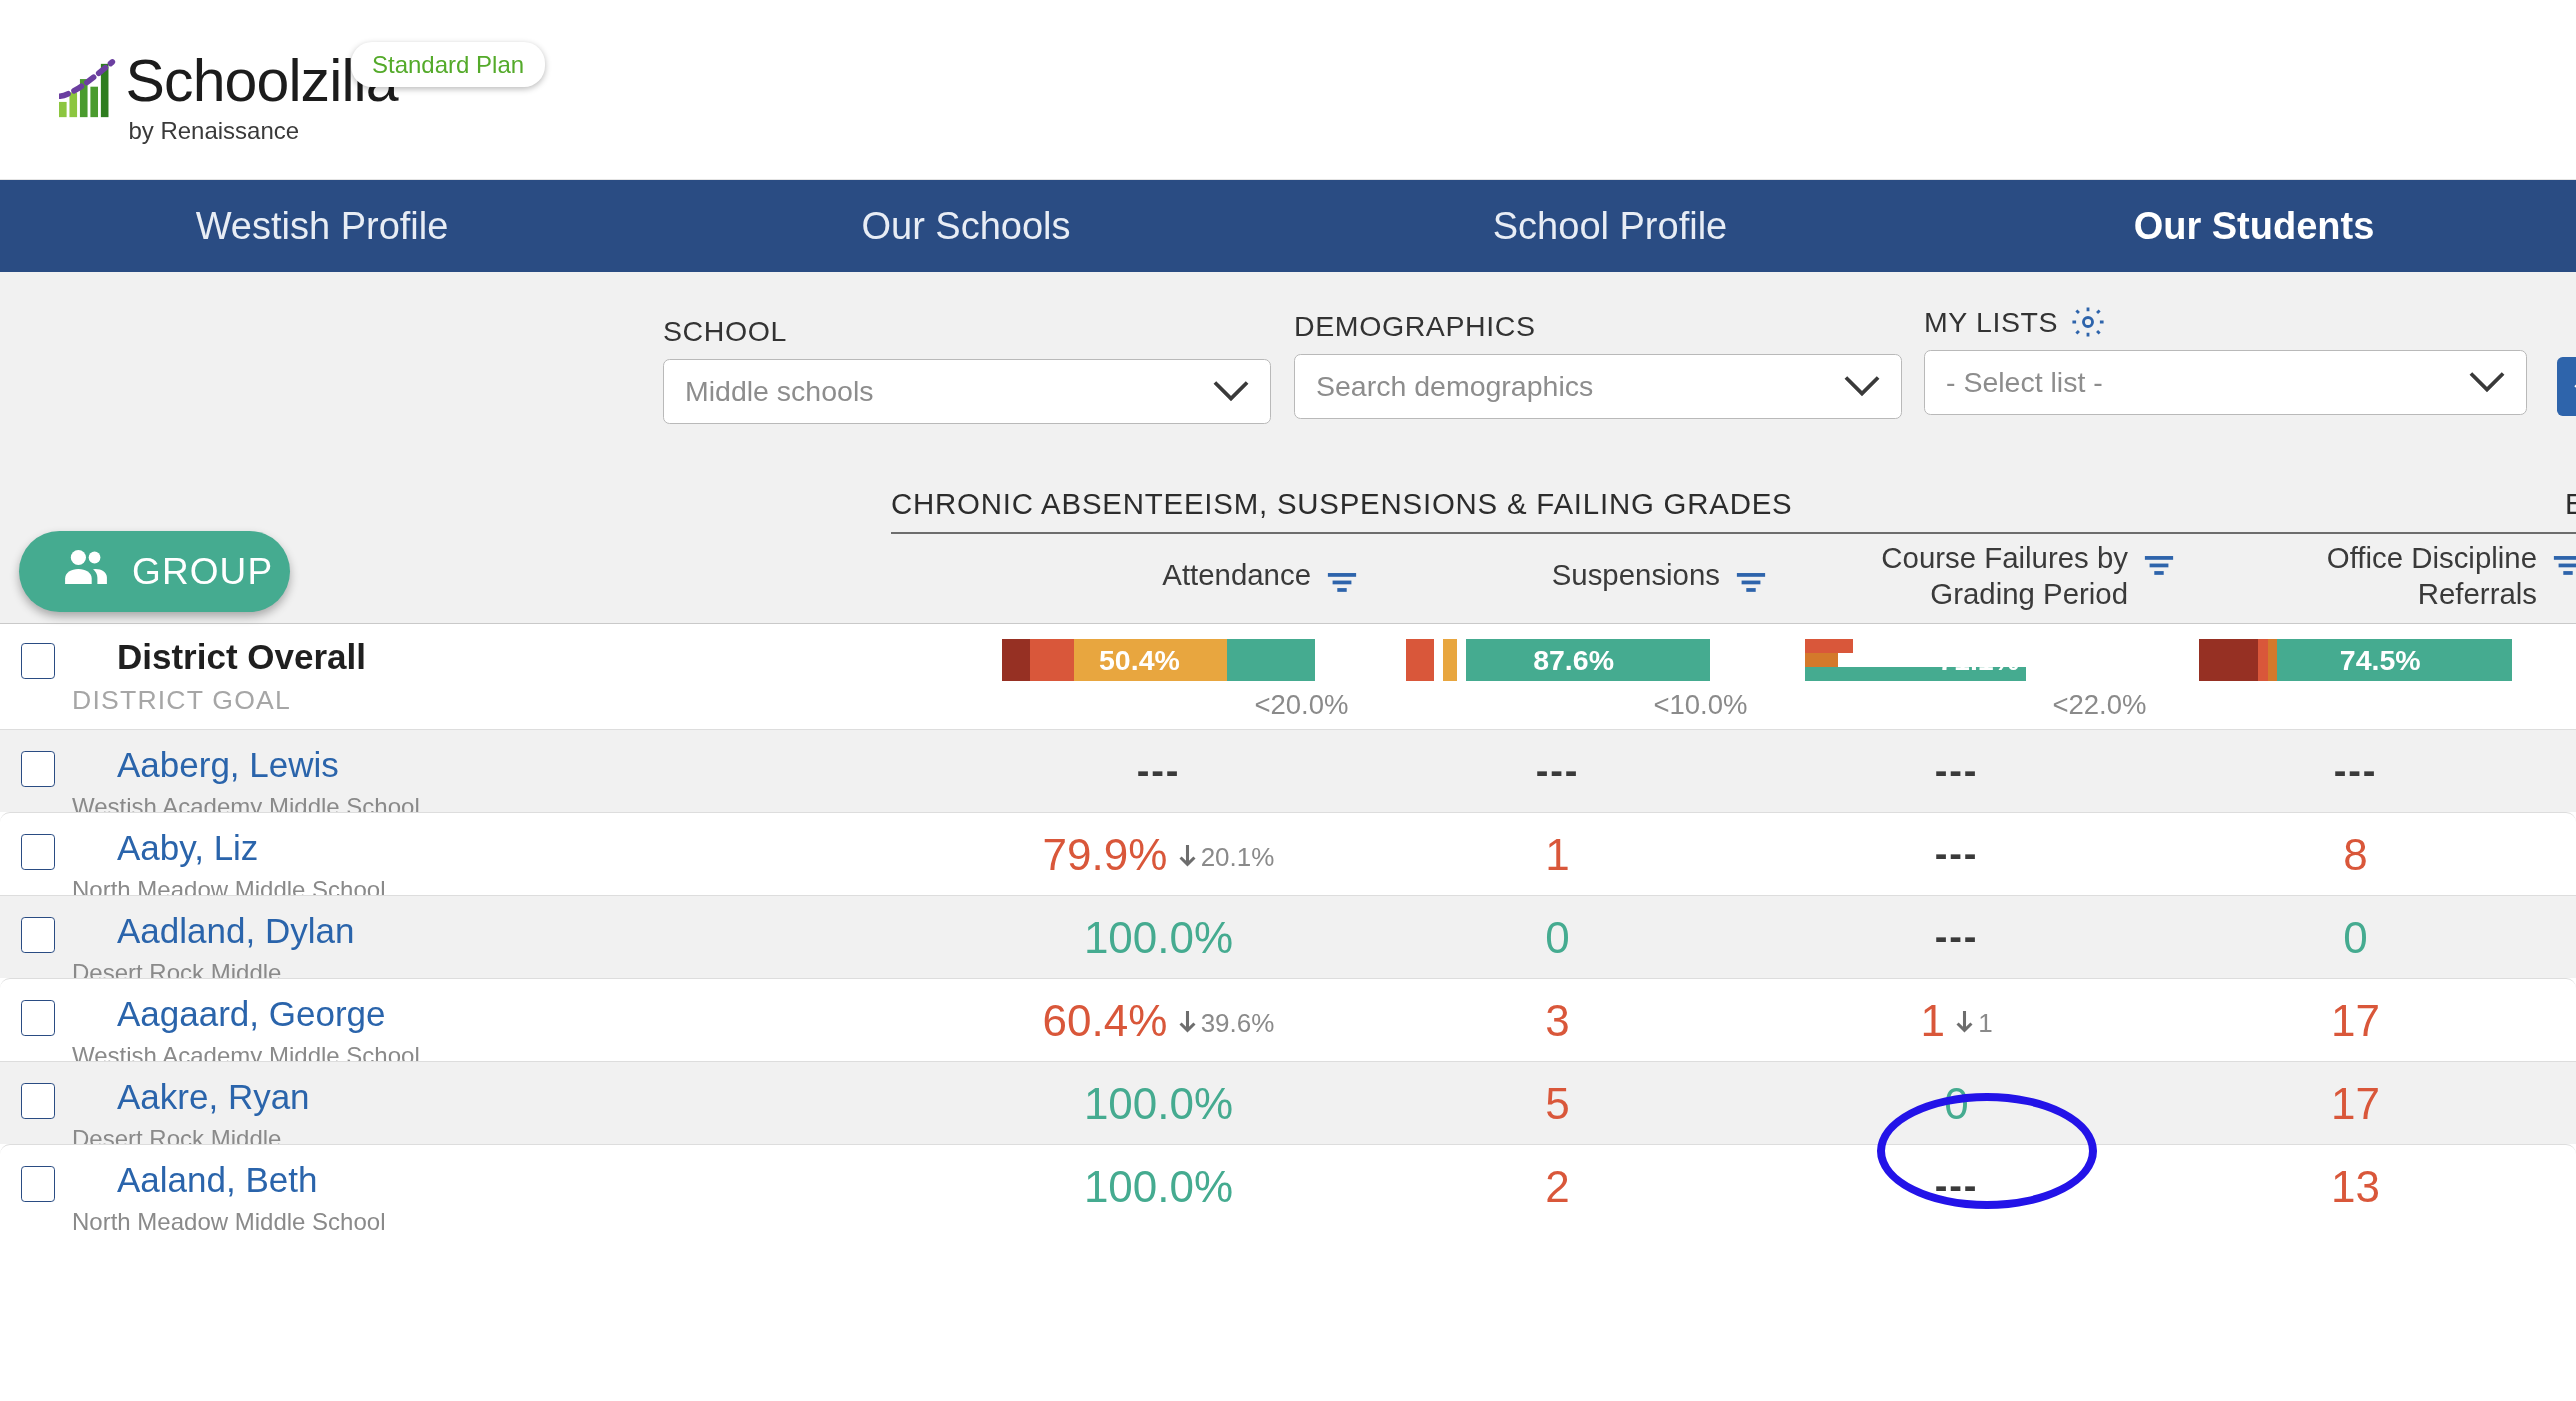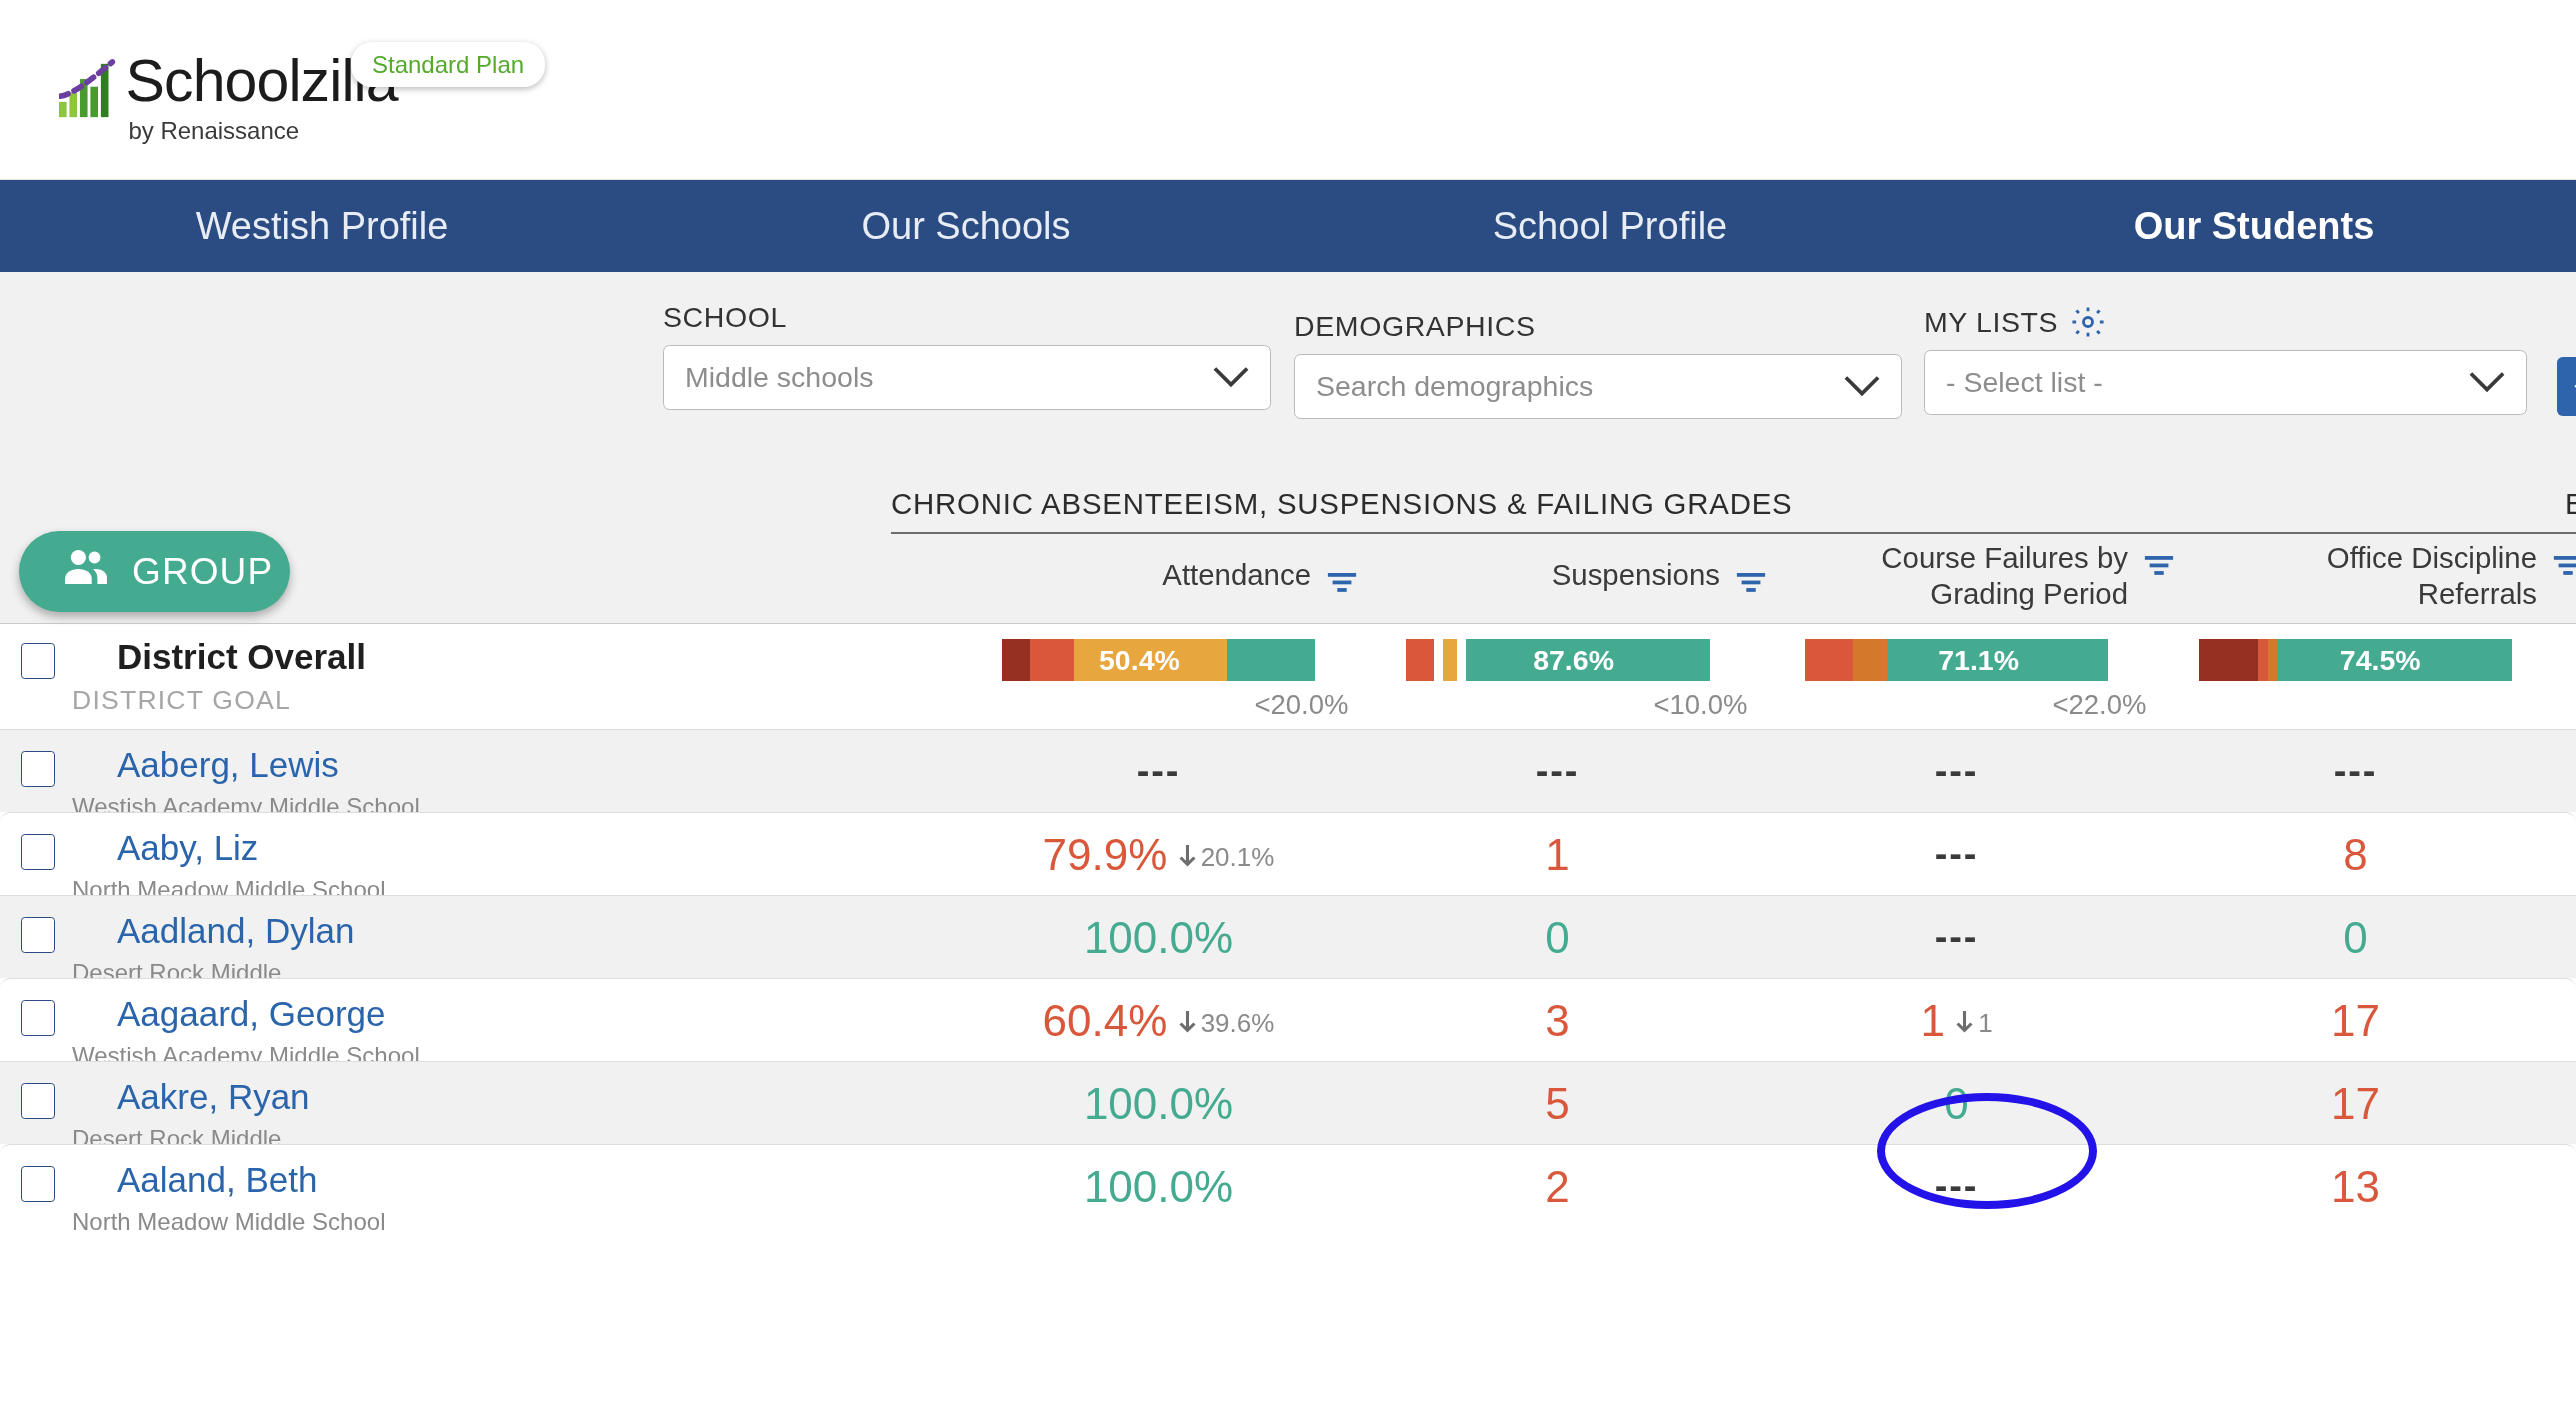--- a/index.html
+++ b/index.html
@@ -125,21 +125,21 @@
 
   <div class="nav">
     <div class="nav-item">Westish Profile</div>
     <div class="nav-item">Our Schools</div>
     <div class="nav-item">School Profile</div>
     <div class="nav-item active">Our Students</div>
   </div>
 
   <div style="position:relative;height:351px;background:#f1f1f1;">
 
-    <div class="filter-group g-school" style="position:absolute;left:663px;top:29px;width:608px;">
+    <div class="filter-group g-school" style="position:absolute;left:663px;top:43px;width:608px;">
       <div class="filter-label">SCHOOL</div>
       <div class="select-box">
         <span>Middle schools</span>
         <span class="caret">
           <svg width="36" height="21" viewBox="0 0 38 22">
               <path d="M2 2 L19 19 L36 2" stroke="#3a3a3a" stroke-width="4" fill="none"></path>
             </svg>
         </span>
       </div>
     </div>
@@ -276,21 +276,21 @@
           <div class="seg" style="width:5%;background:#e8a63f;"></div>
           <div class="seg" style="width:85%;background:#45ab90;"></div>
           <div class="label" style="left:42%;">87.6%</div>
         </div>
         <div class="goal-text">&lt;10.0%</div>
       </div>
     </div>
 
     <div class="cell-val" style="padding-top:15px;">
       <div class="bar-wrap">
-        <div class="bar" style="width:304px;">
+        <div class="bar" style="width:304px;flex-direction:column;">
           <div class="seg" style="width:16%;background:#d9573a;"></div>
           <div class="seg" style="width:11%;background:#d4792b;"></div>
           <div class="seg" style="width:73%;background:#45ab90;"></div>
           <div class="label" style="left:44%;">71.1%</div>
         </div>
         <div class="goal-text">&lt;22.0%</div>
       </div>
     </div>
 
     <div class="cell-val" style="padding-top:15px;">

